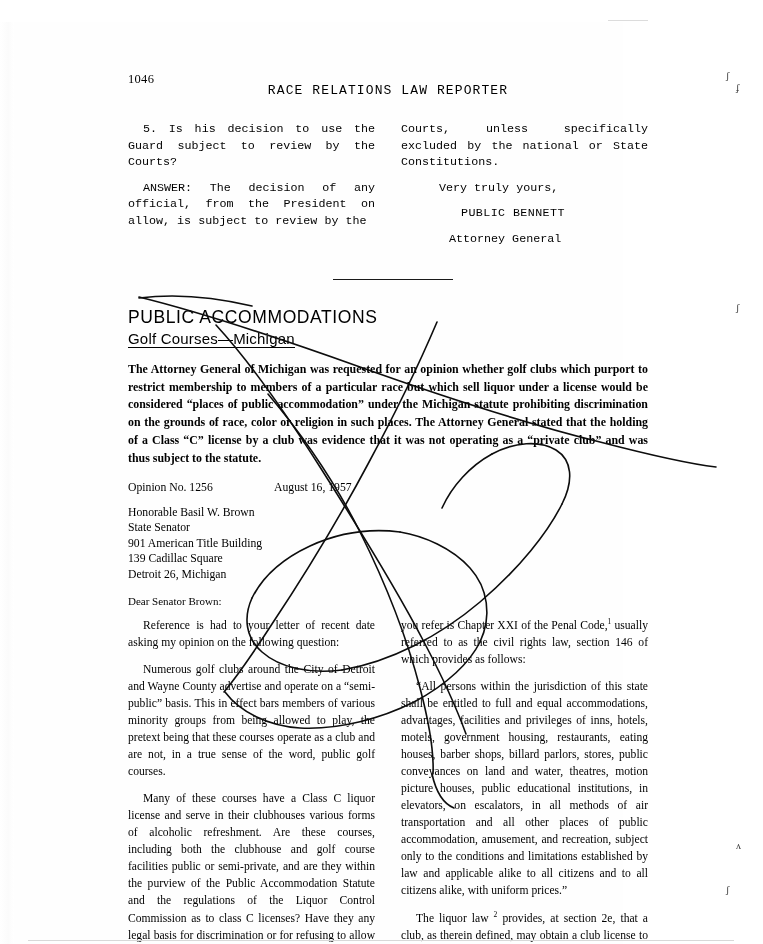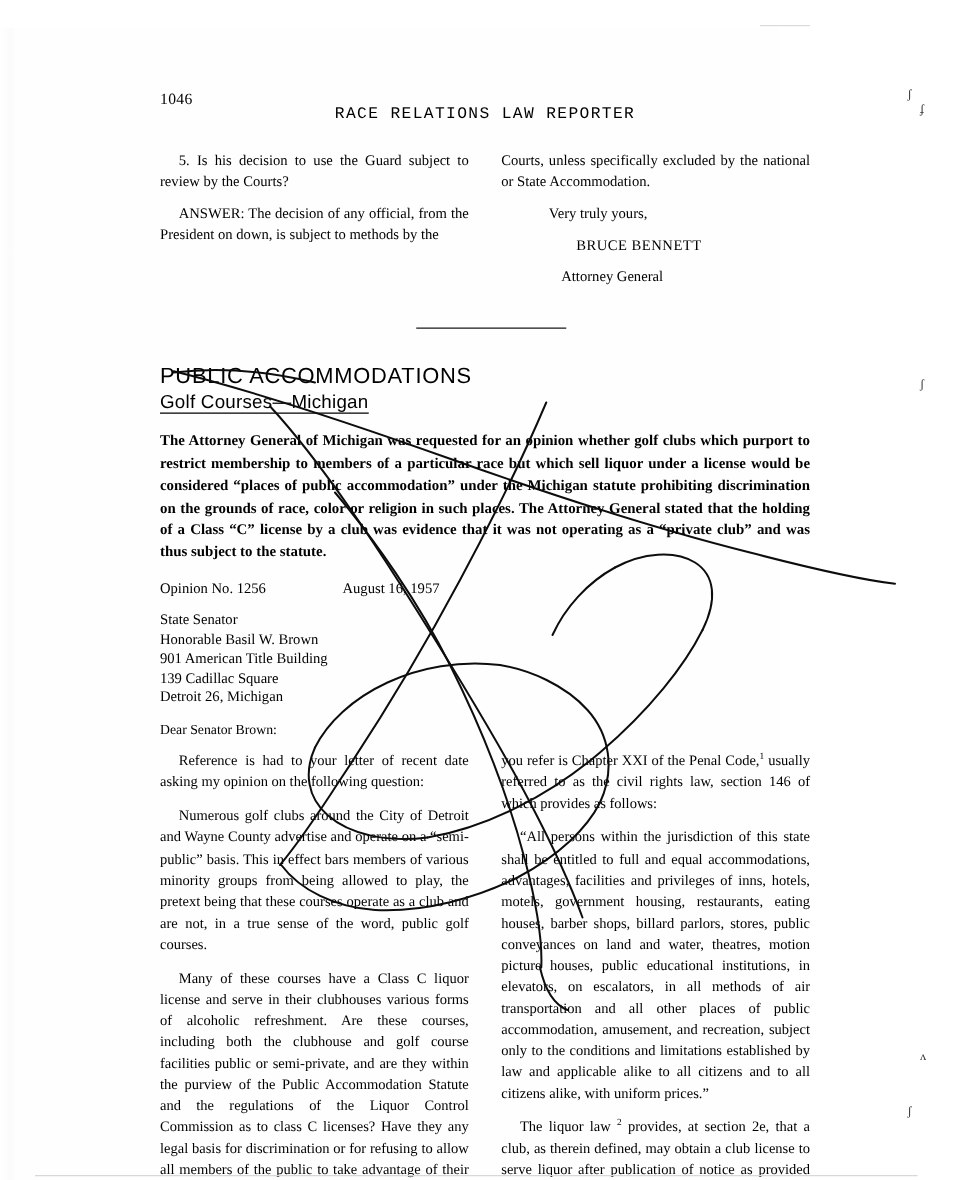--- a/index.html
+++ b/index.html
@@ -78,20 +78,21 @@
     position: relative;
     margin-top: 24px;
     display: flex;
     gap: 26px;
   }
   .col {
     width: 247px;
     font-size: 11.7px;
     line-height: 1.42;
     text-align: justify;
+    font-family: Liberation Mono, monospace;
   }
   .col p {
     margin: 0 0 9px 0;
   }
   .indent { text-indent: 15px; }
   .closing {
     margin-top: 2px;
     text-indent: 38px;
   }
   .sig-name {
@@ -228,26 +229,26 @@
   <div class="content">
 
     <div class="running-head">
       <div class="folio">1046</div>
       <div class="head-title">RACE RELATIONS LAW REPORTER</div>
     </div>
 
     <div class="qa">
       <div class="col">
         <p class="indent">5. Is his decision to use the Guard subject to review by the Courts?</p>
-        <p class="indent">ANSWER: The decision of any official, from the President on down, is subject to methods by the</p>
+        <p class="indent">ANSWER: The decision of any official, from the President on allow, is subject to review by the</p>
       </div>
       <div class="col">
-        <p class="noindent">Courts, unless specifically excluded by the national or State Accommodation.</p>
+        <p class="noindent">Courts, unless specifically excluded by the national or State Constitutions.</p>
         <p class="closing">Very truly yours,</p>
-        <p class="sig-name">BRUCE BENNETT</p>
+        <p class="sig-name">PUBLIC BENNETT</p>
         <p class="sig-title">Attorney General</p>
       </div>
     </div>
 
     <div class="rule-wrap">
       <div class="rule"></div>
     </div>
 
     <div class="sec-head">PUBLIC ACCOMMODATIONS</div>
     <div class="sec-sub">
@@ -255,22 +256,22 @@
     </div>
 
     <div class="abstract">The Attorney General of Michigan was requested for an opinion whether golf clubs which purport to restrict membership to members of a particular race but which sell liquor under a license would be considered “places of public accommodation” under the Michigan statute prohibiting discrimination on the grounds of race, color or religion in such places. The Attorney General stated that the holding of a Class “C” license by a club was evidence that it was not operating as a “private club” and was thus subject to the statute.</div>
 
     <div class="meta">
       <span class="op-no">Opinion No. 1256</span>
       <span class="op-date">August 16, 1957</span>
     </div>
 
     <div class="addr">
+      <div>Honorable Basil W. Brown</div>
       <div>State Senator</div>
-      <div>Honorable Basil W. Brown</div>
       <div>901 American Title Building</div>
       <div>139 Cadillac Square</div>
       <div>Detroit 26, Michigan</div>
     </div>
 
     <div class="salutation">Dear Senator Brown:</div>
 
     <div class="body-cols">
       <div class="bcol">
         <p>Reference is had to your letter of recent date asking my opinion on the following question:</p>

